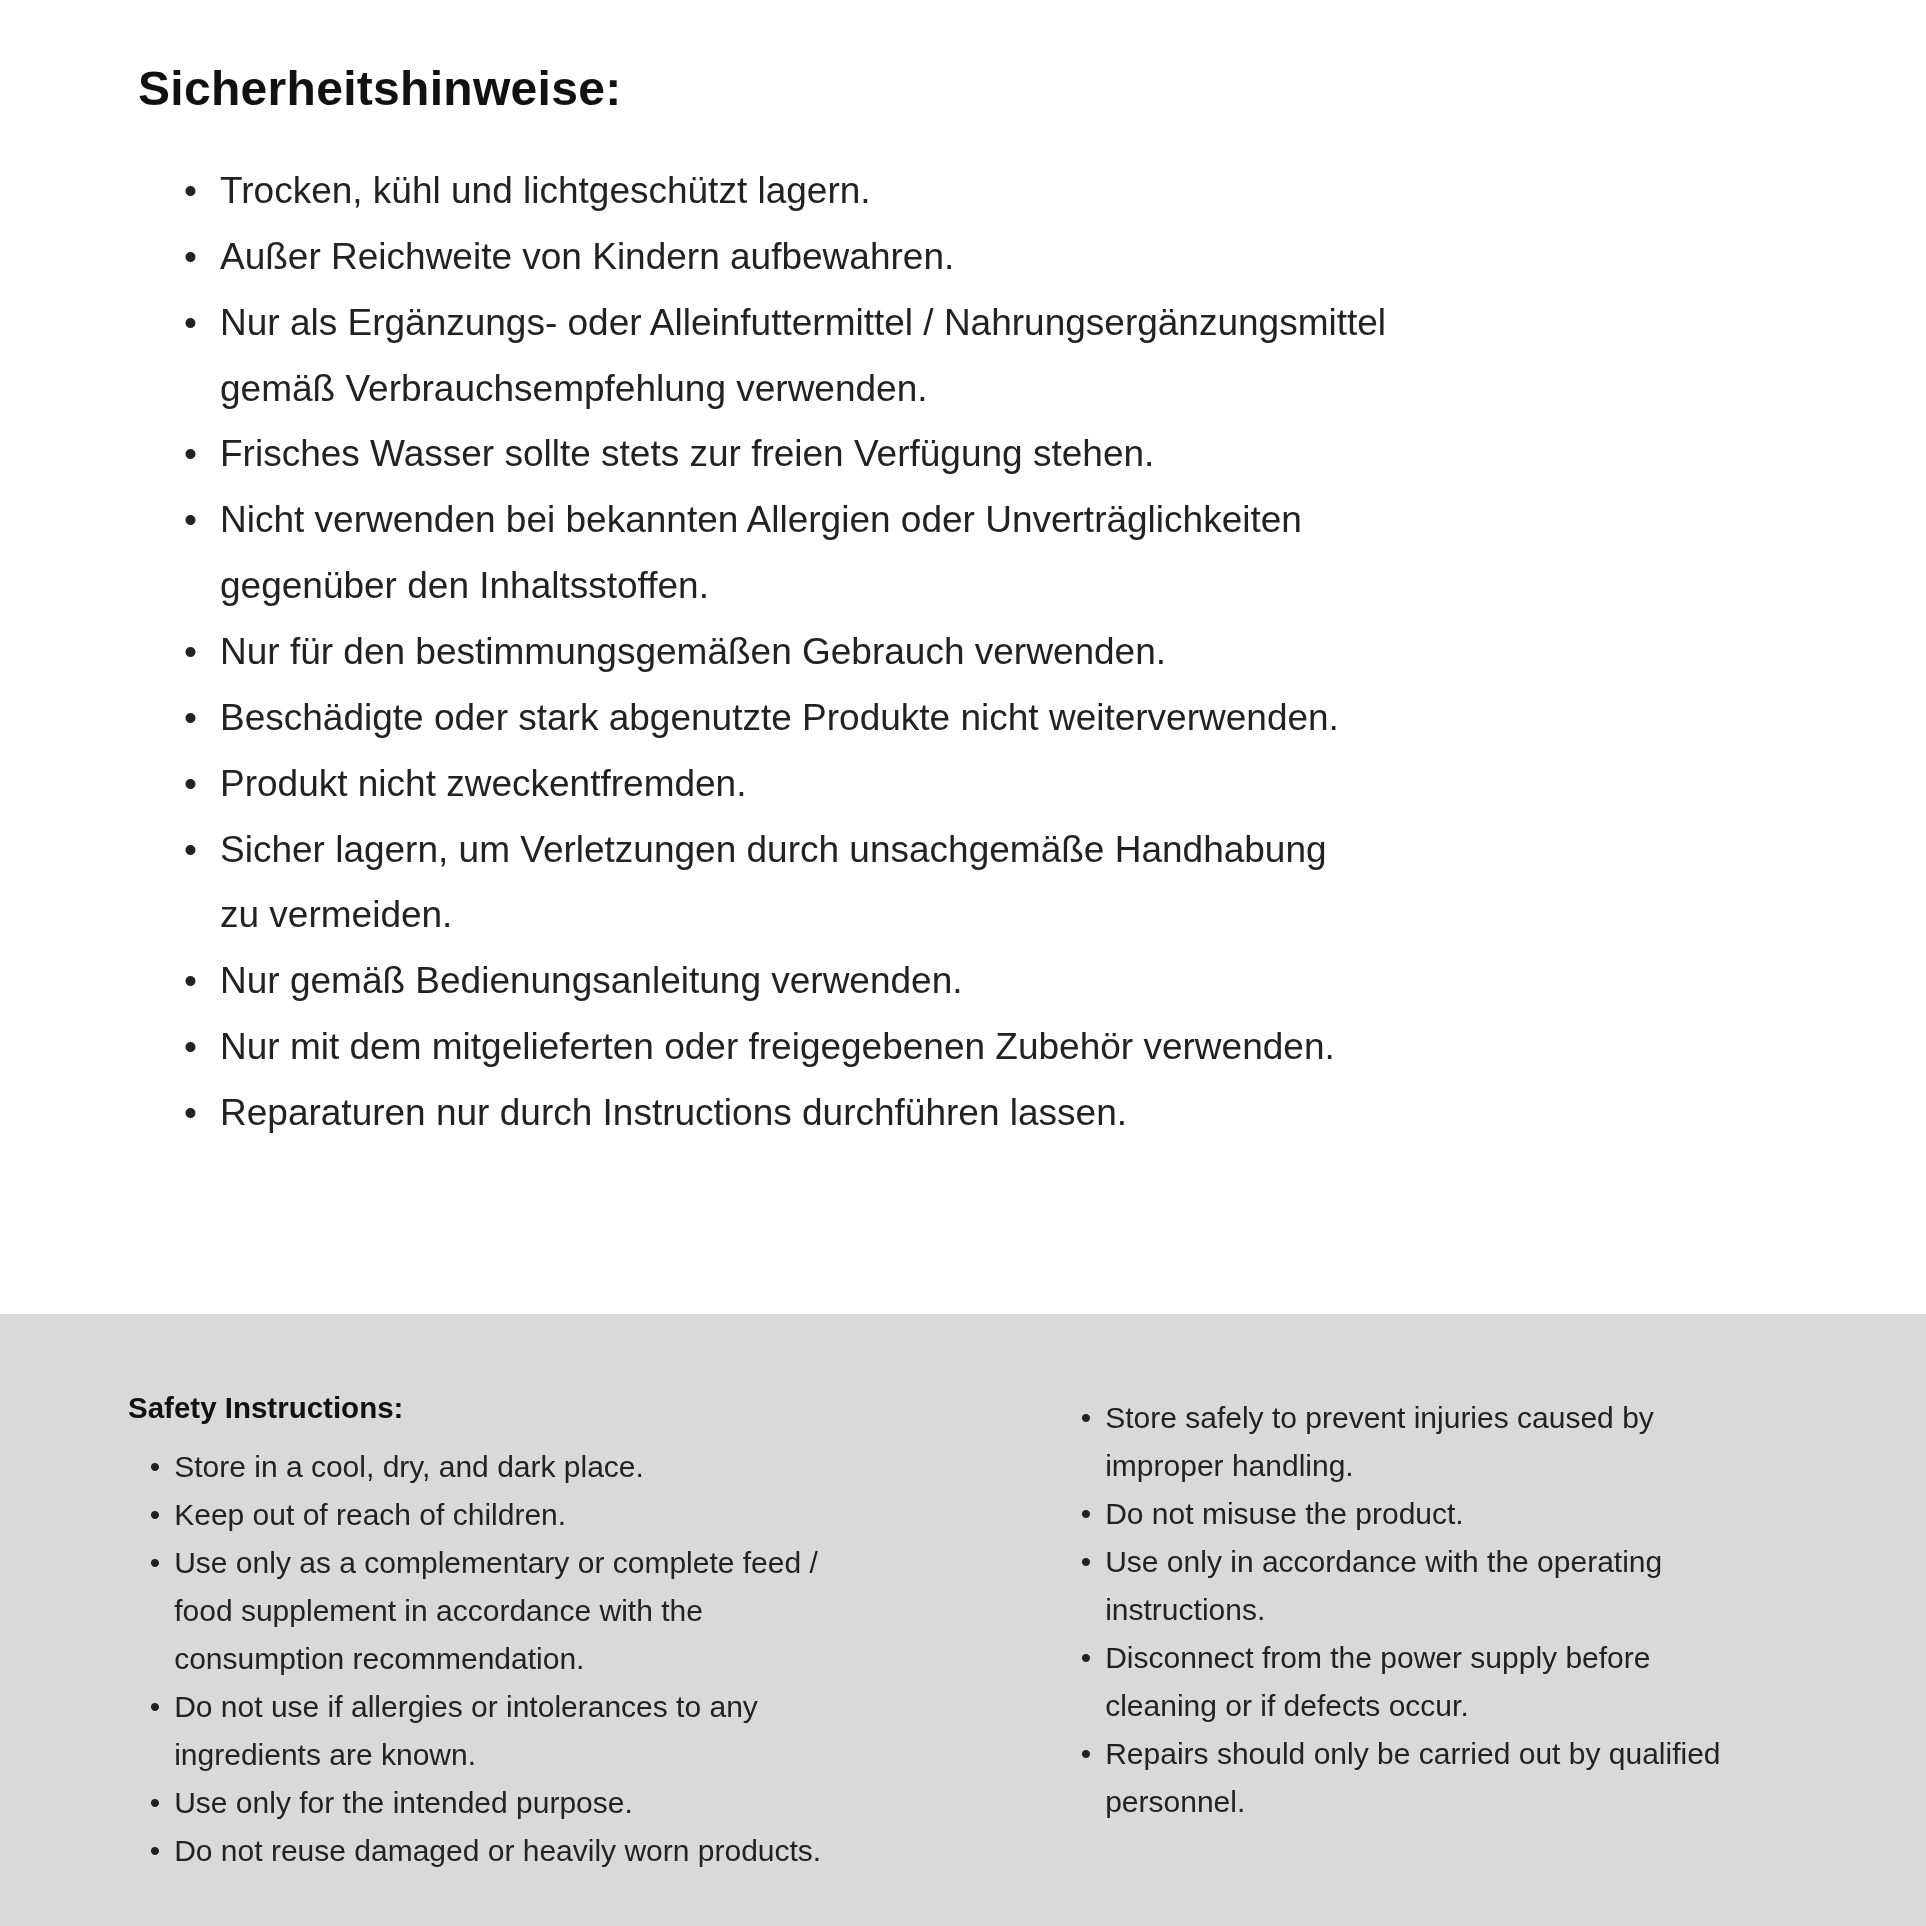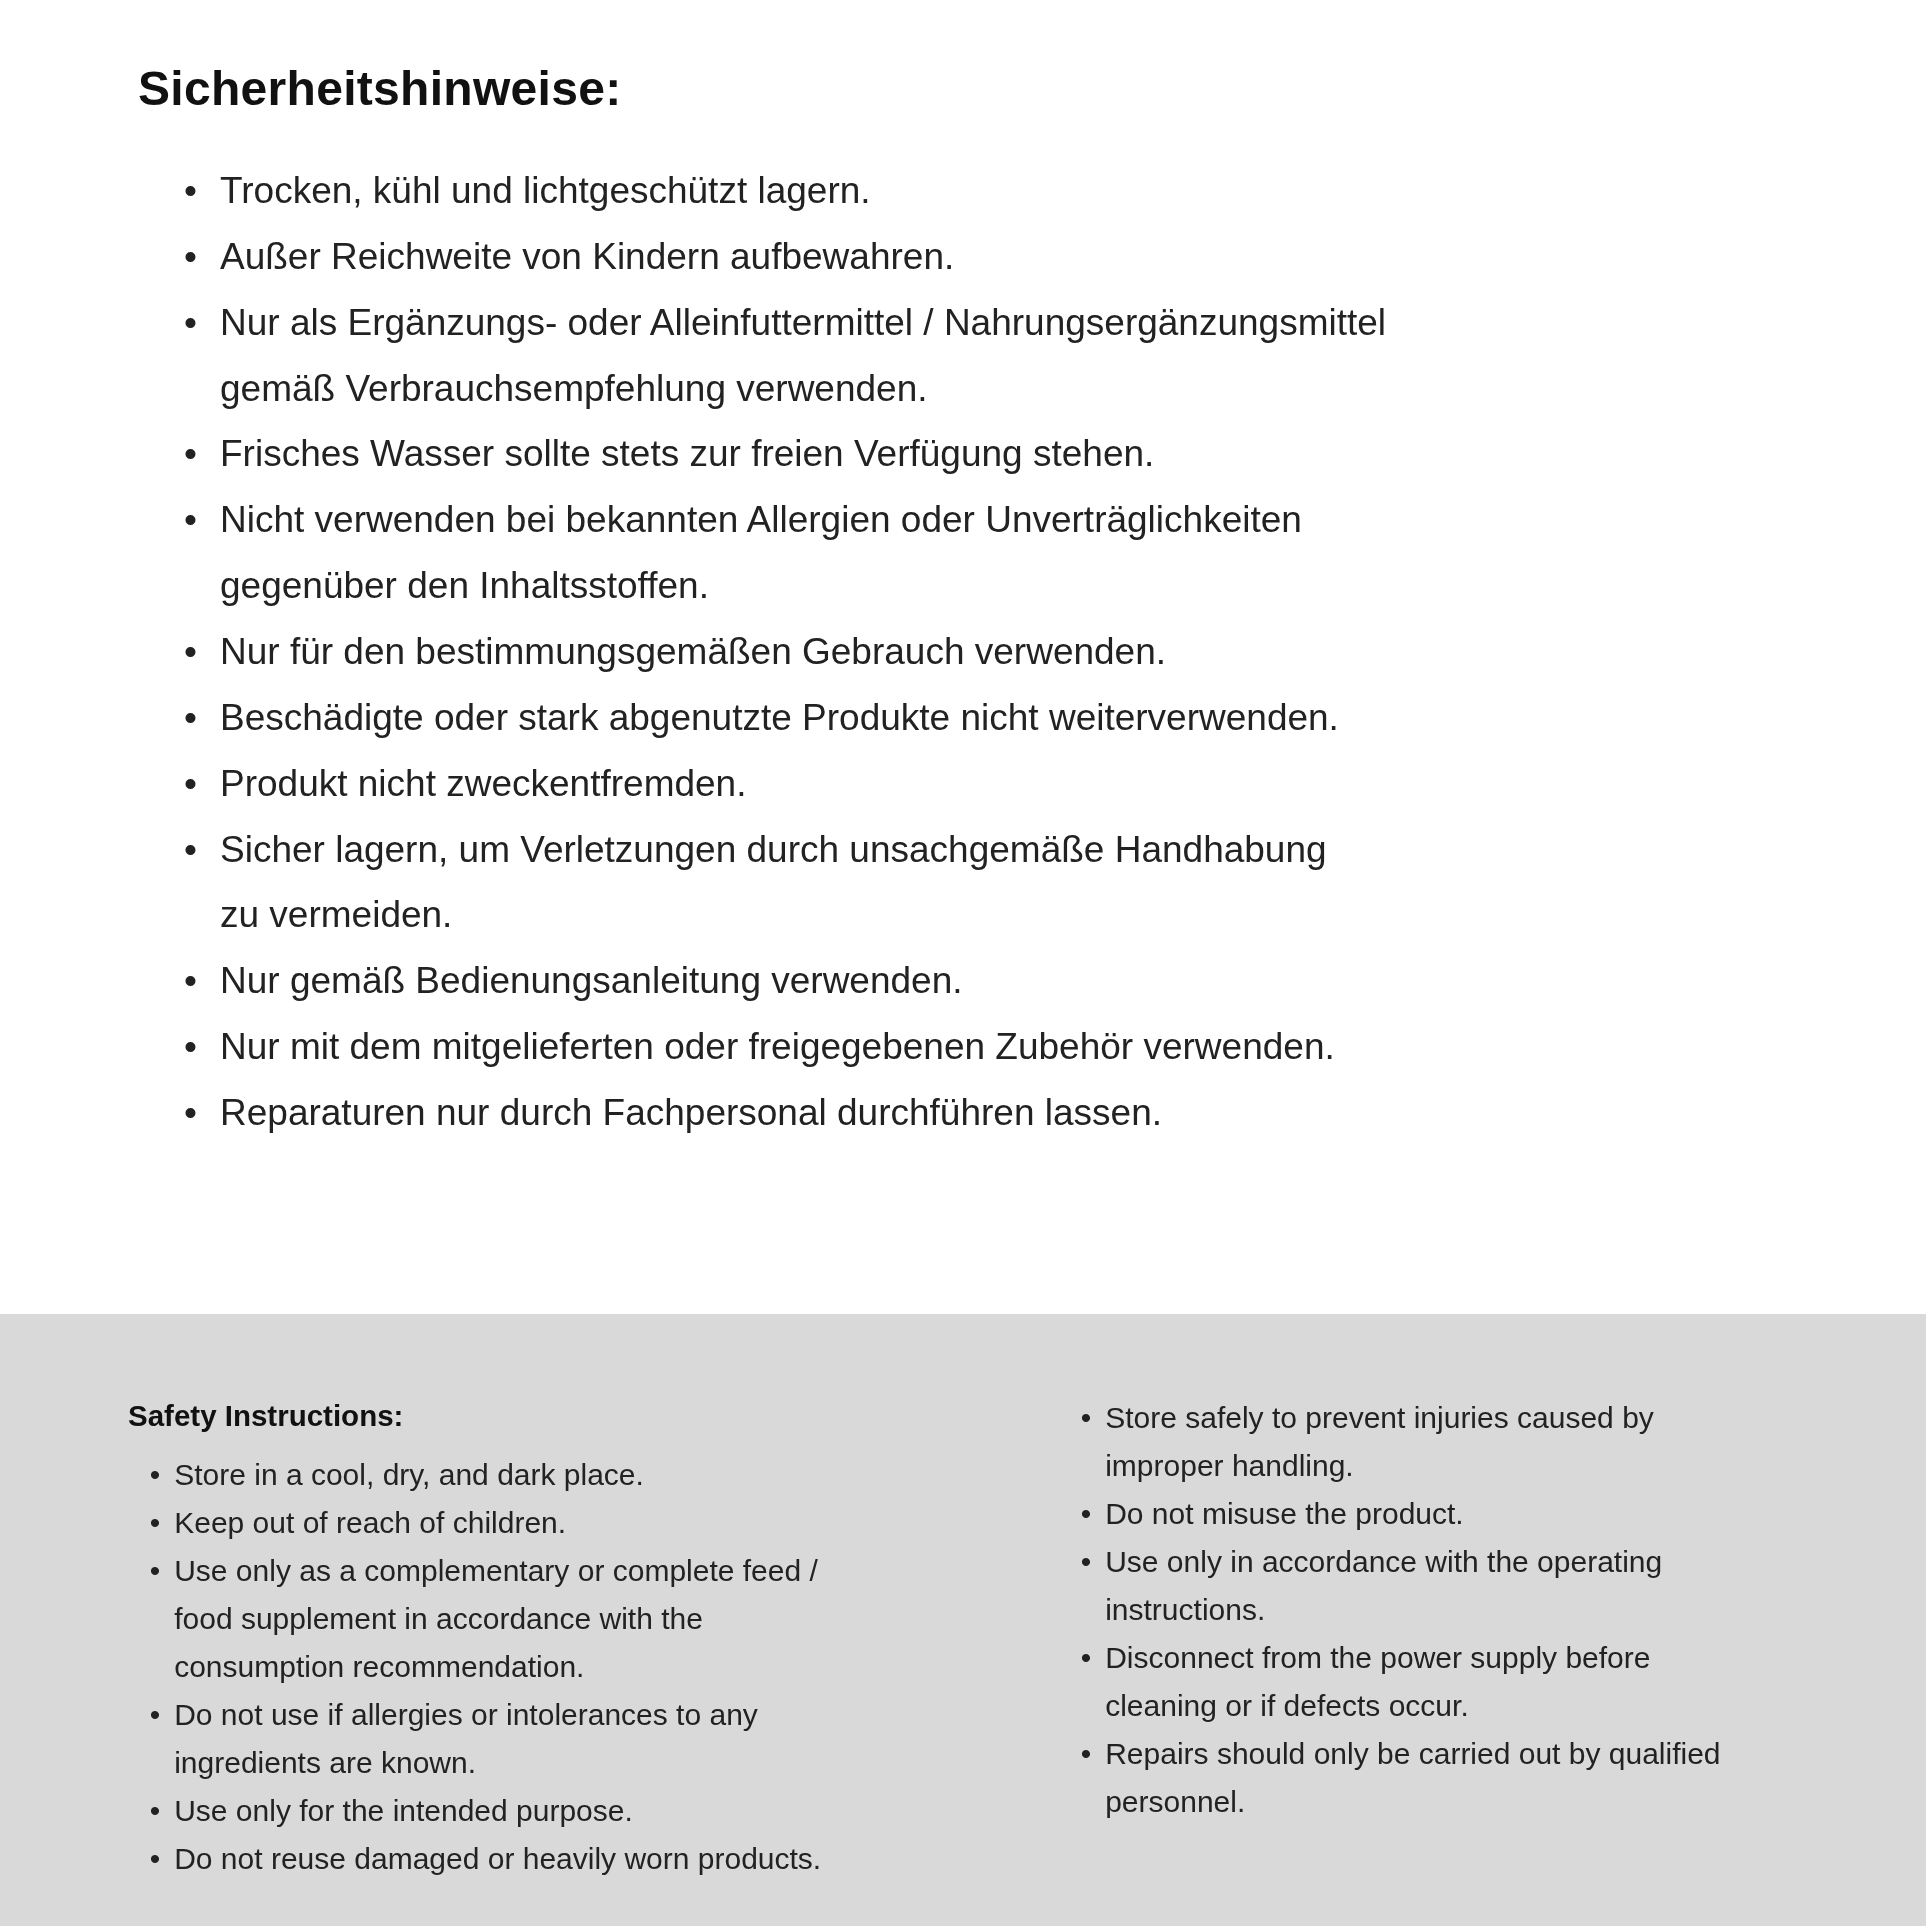--- a/index.html
+++ b/index.html
@@ -63,21 +63,21 @@
     flex: 0 0 892px;
   }
   .en-col-right {
     flex: 1 1 auto;
     padding-top: 3.9px;
   }
   .en-title {
     font-size: 29.5px;
     font-weight: bold;
     color: #111111;
-    margin: 16px 0 18px 0;
+    margin: 8px 0 18px 0;
   }
   ul.en-list {
     margin-left: 16.7px;
   }
   li.en-item {
     position: relative;
     font-size: 30px;
     line-height: 1.6;
     color: #222222;
     padding-left: 29.5px;
@@ -104,21 +104,21 @@
     <li class="de-item">Frisches Wasser sollte stets zur freien Verfügung stehen.</li>
     <li class="de-item">Nicht verwenden bei bekannten Allergien oder Unverträglichkeiten
 gegenüber den Inhaltsstoffen.</li>
     <li class="de-item">Nur für den bestimmungsgemäßen Gebrauch verwenden.</li>
     <li class="de-item">Beschädigte oder stark abgenutzte Produkte nicht weiterverwenden.</li>
     <li class="de-item">Produkt nicht zweckentfremden.</li>
     <li class="de-item">Sicher lagern, um Verletzungen durch unsachgemäße Handhabung
 zu vermeiden.</li>
     <li class="de-item">Nur gemäß Bedienungsanleitung verwenden.</li>
     <li class="de-item">Nur mit dem mitgelieferten oder freigegebenen Zubehör verwenden.</li>
-    <li class="de-item">Reparaturen nur durch Fachpersonal durchführen lassen.</li>
+    <li class="de-item">Reparaturen nur durch Instructions durchführen lassen.</li>
   </ul>
 </div>
 
 <div class="section-english">
   <div class="en-col-left">
     <h2 class="en-title">Safety Instructions:</h2>
     <ul class="bullet-list en-list">
       <li class="en-item">Store in a cool, dry, and dark place.</li>
       <li class="en-item">Keep out of reach of children.</li>
       <li class="en-item">Use only as a complementary or complete feed /

